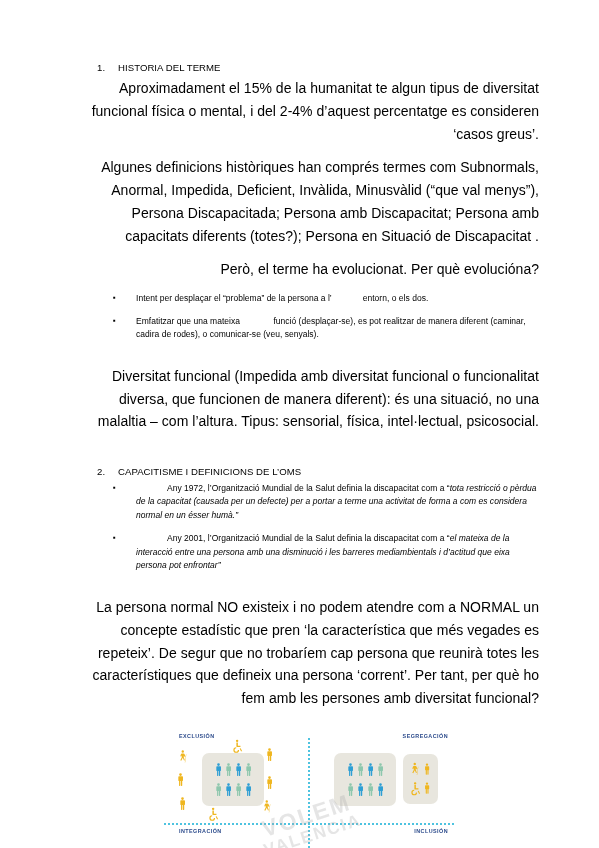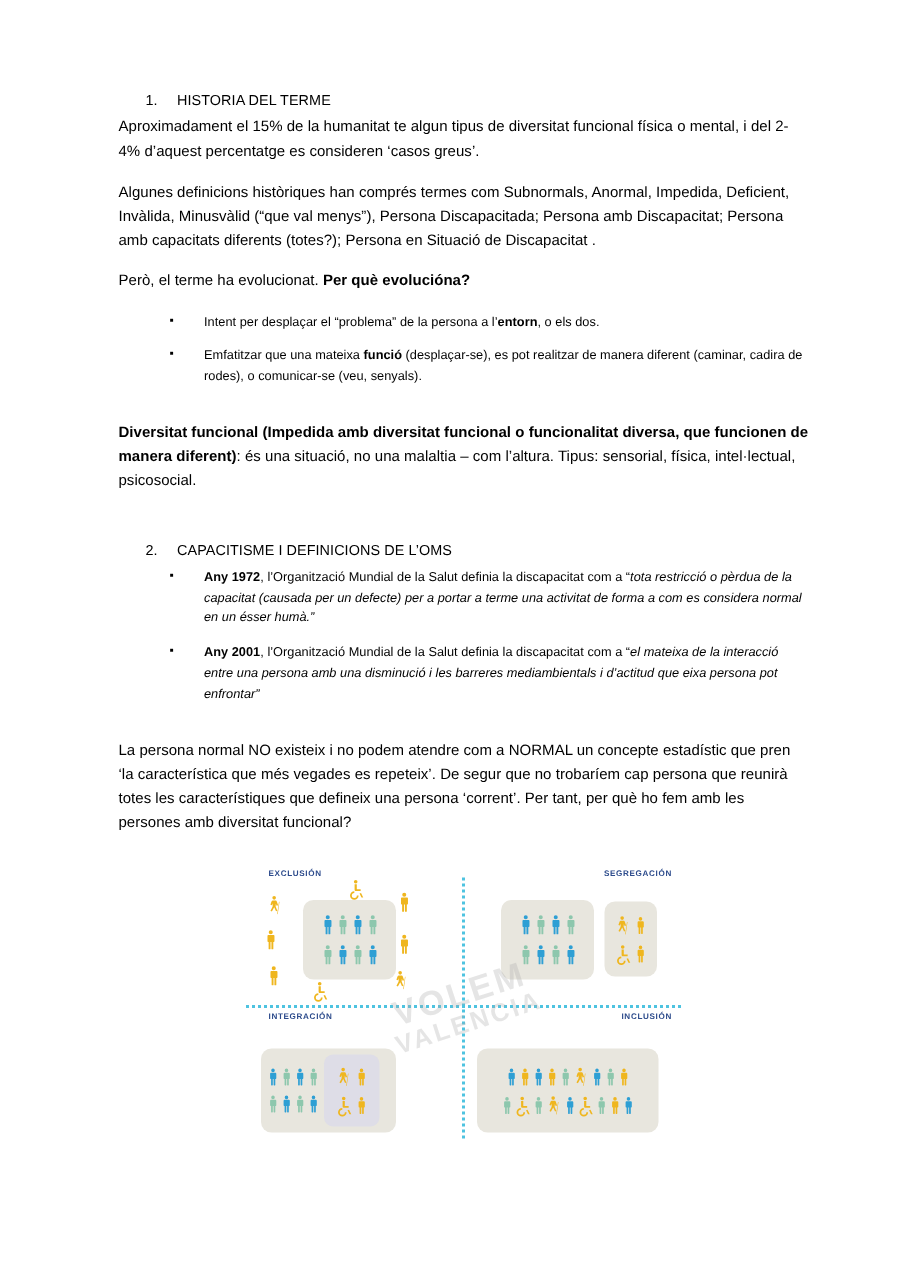--- a/index.html
+++ b/index.html
@@ -38,27 +38,27 @@
     padding-left: 39px;
     position: relative;
     letter-spacing: 0.05px;
   }
   .num-heading .num {
     position: absolute;
     left: 18px;
     top: 0;
   }
   .para {
-    font-size: 10px;
+    font-size: 14px;
     line-height: 1.62;
     margin: 0 0 11px 0;
-    text-align: left;
+    text-align: right;
     letter-spacing: 0.02px;
   }
-  .para b { font-weight: bold; }
+  .para b { font-weight: normal; }
 
   ul.bullets {
     list-style: none;
     margin: 0 0 11px 0;
     padding: 0;
   }
   ul.bullets > li {
     position: relative;
     padding-left: 57px;
     font-size: 8.5px;
@@ -67,21 +67,21 @@
     letter-spacing: 0.02px;
   }
   ul.bullets > li:last-child { margin-bottom: 0; }
   ul.bullets > li .dot {
     position: absolute;
     left: 34px;
     top: 0px;
     font-size: 8px;
     line-height: 1.62;
   }
-  ul.bullets > li b { font-weight: bold; }
+  ul.bullets > li b { font-weight: normal; margin-left: 31px; }
   ul.bullets > li i { font-style: italic; }
 
   .gap-lg { height: 22px; }
   .gap-md { height: 12px; }
 
   
   .figure-wrap {
     margin: 20px 0 0 0;
     display: flex;
     justify-content: center;

